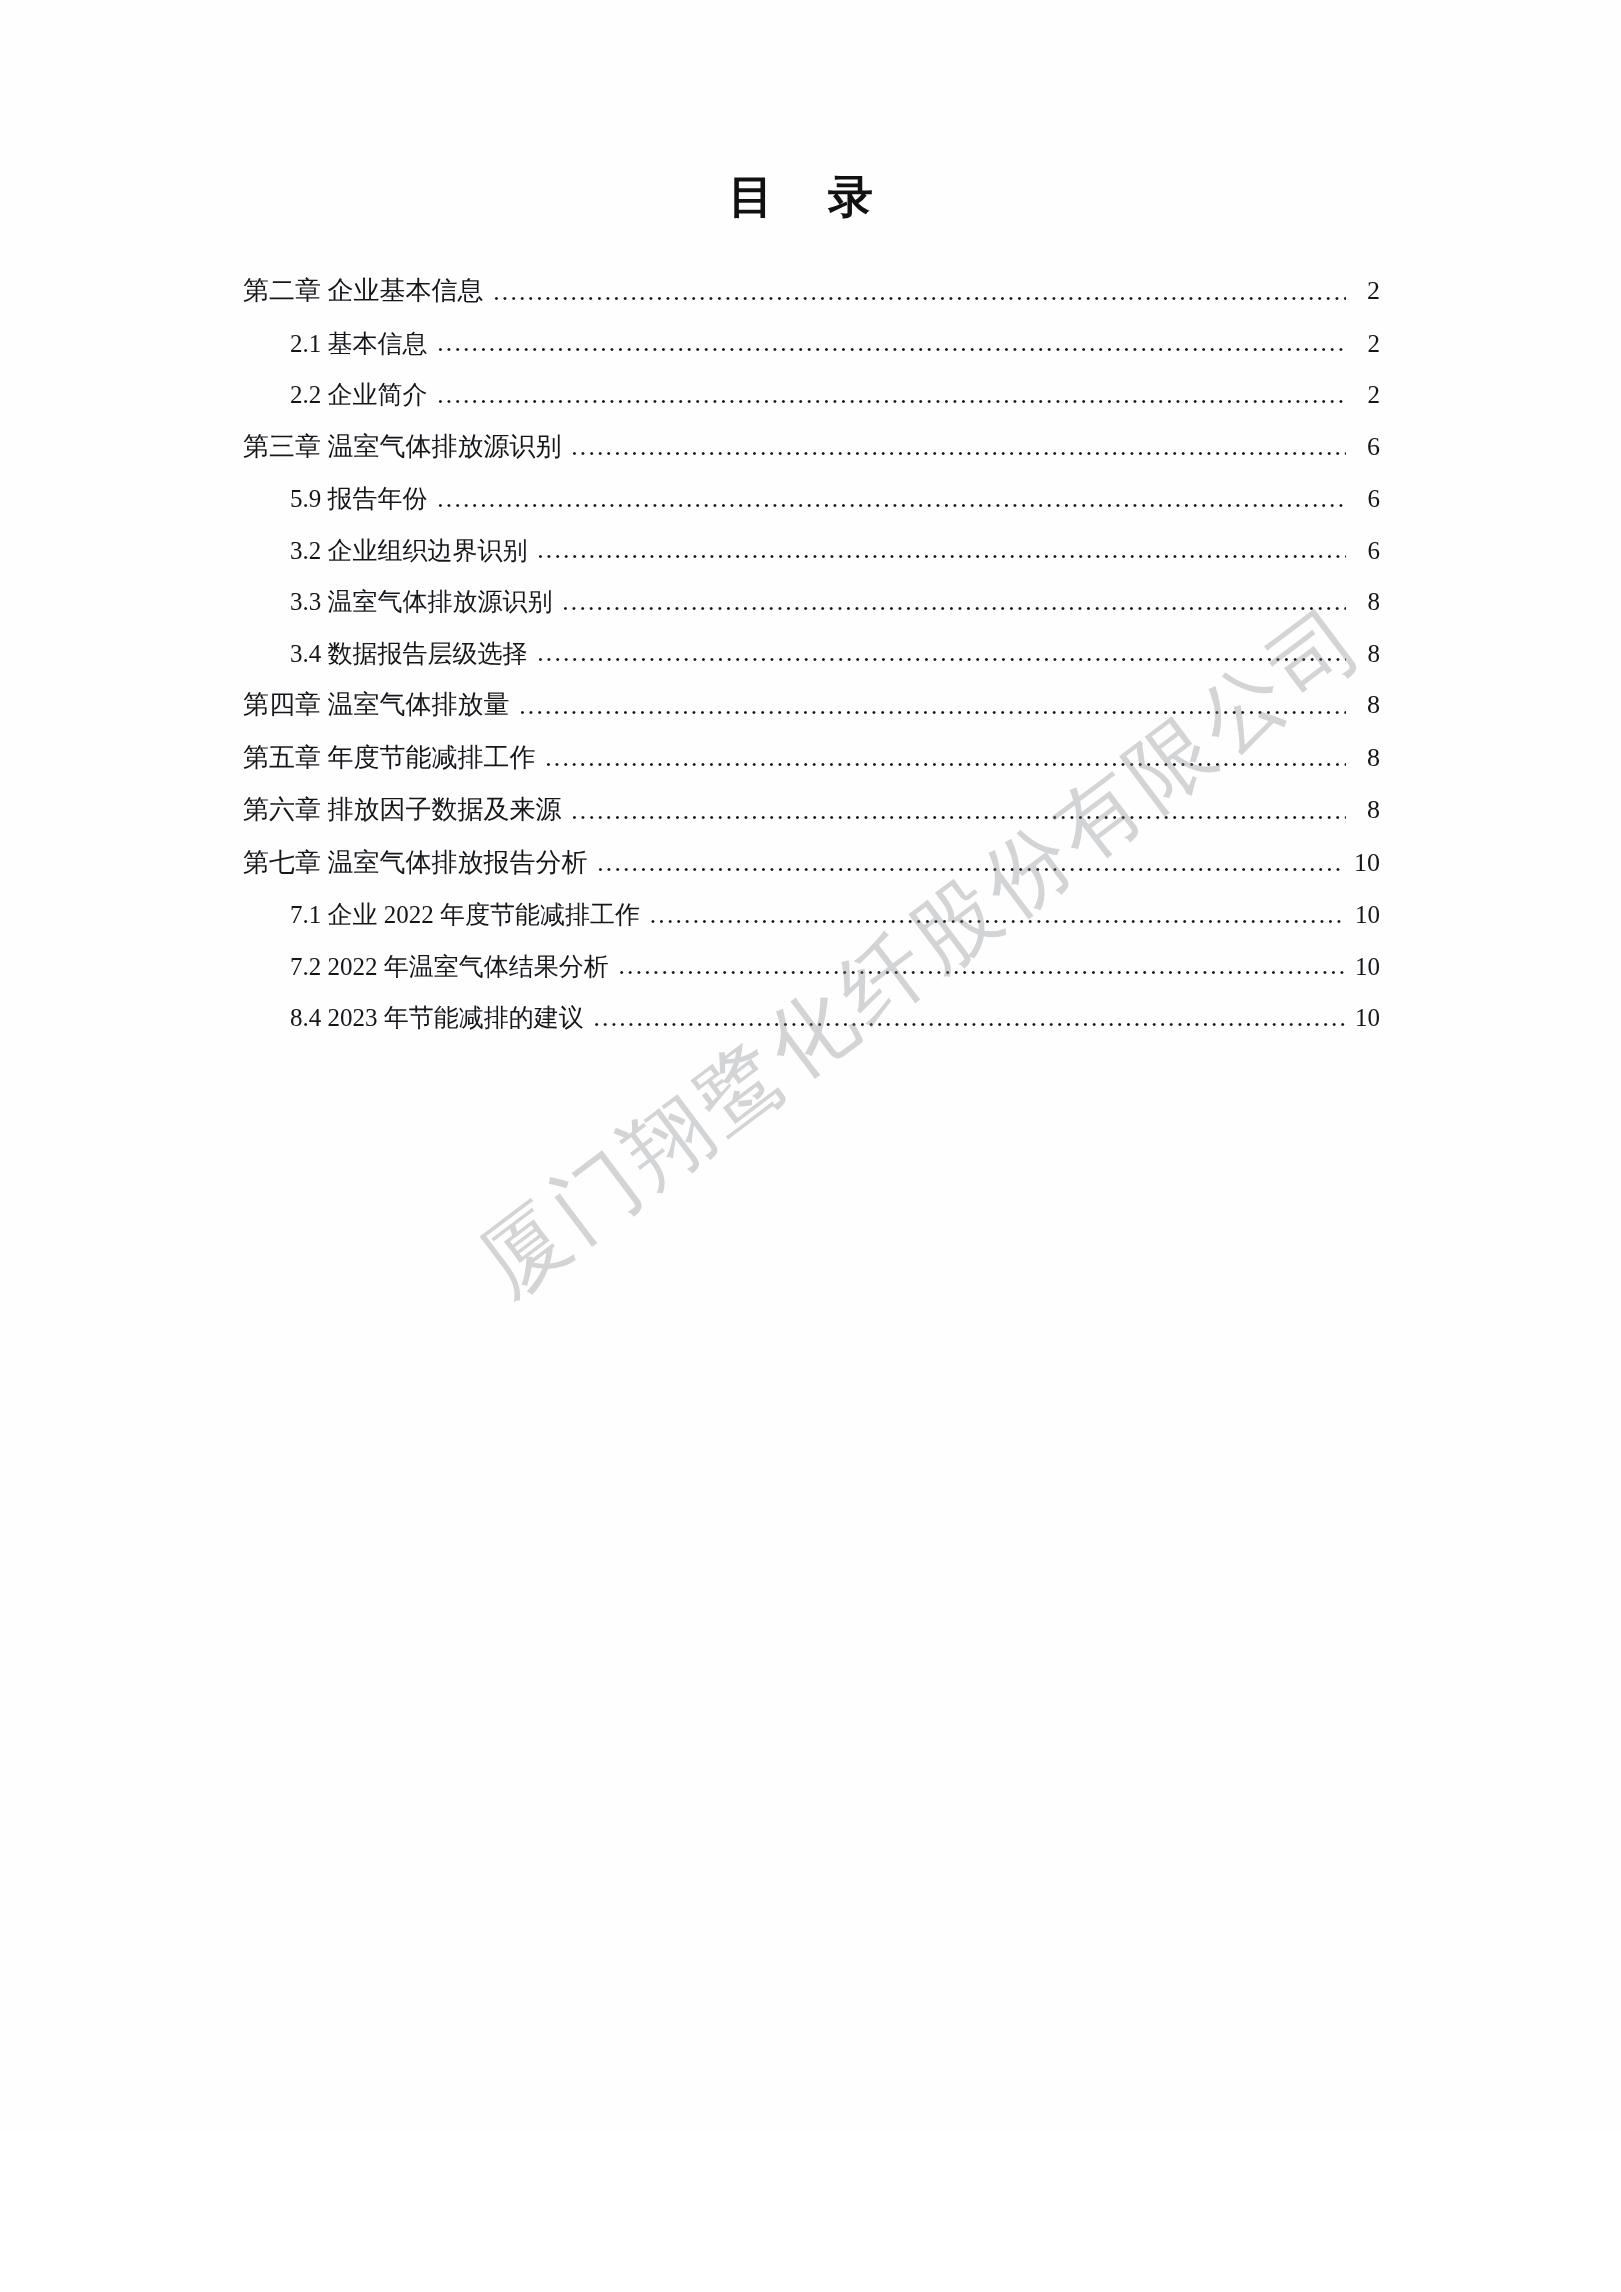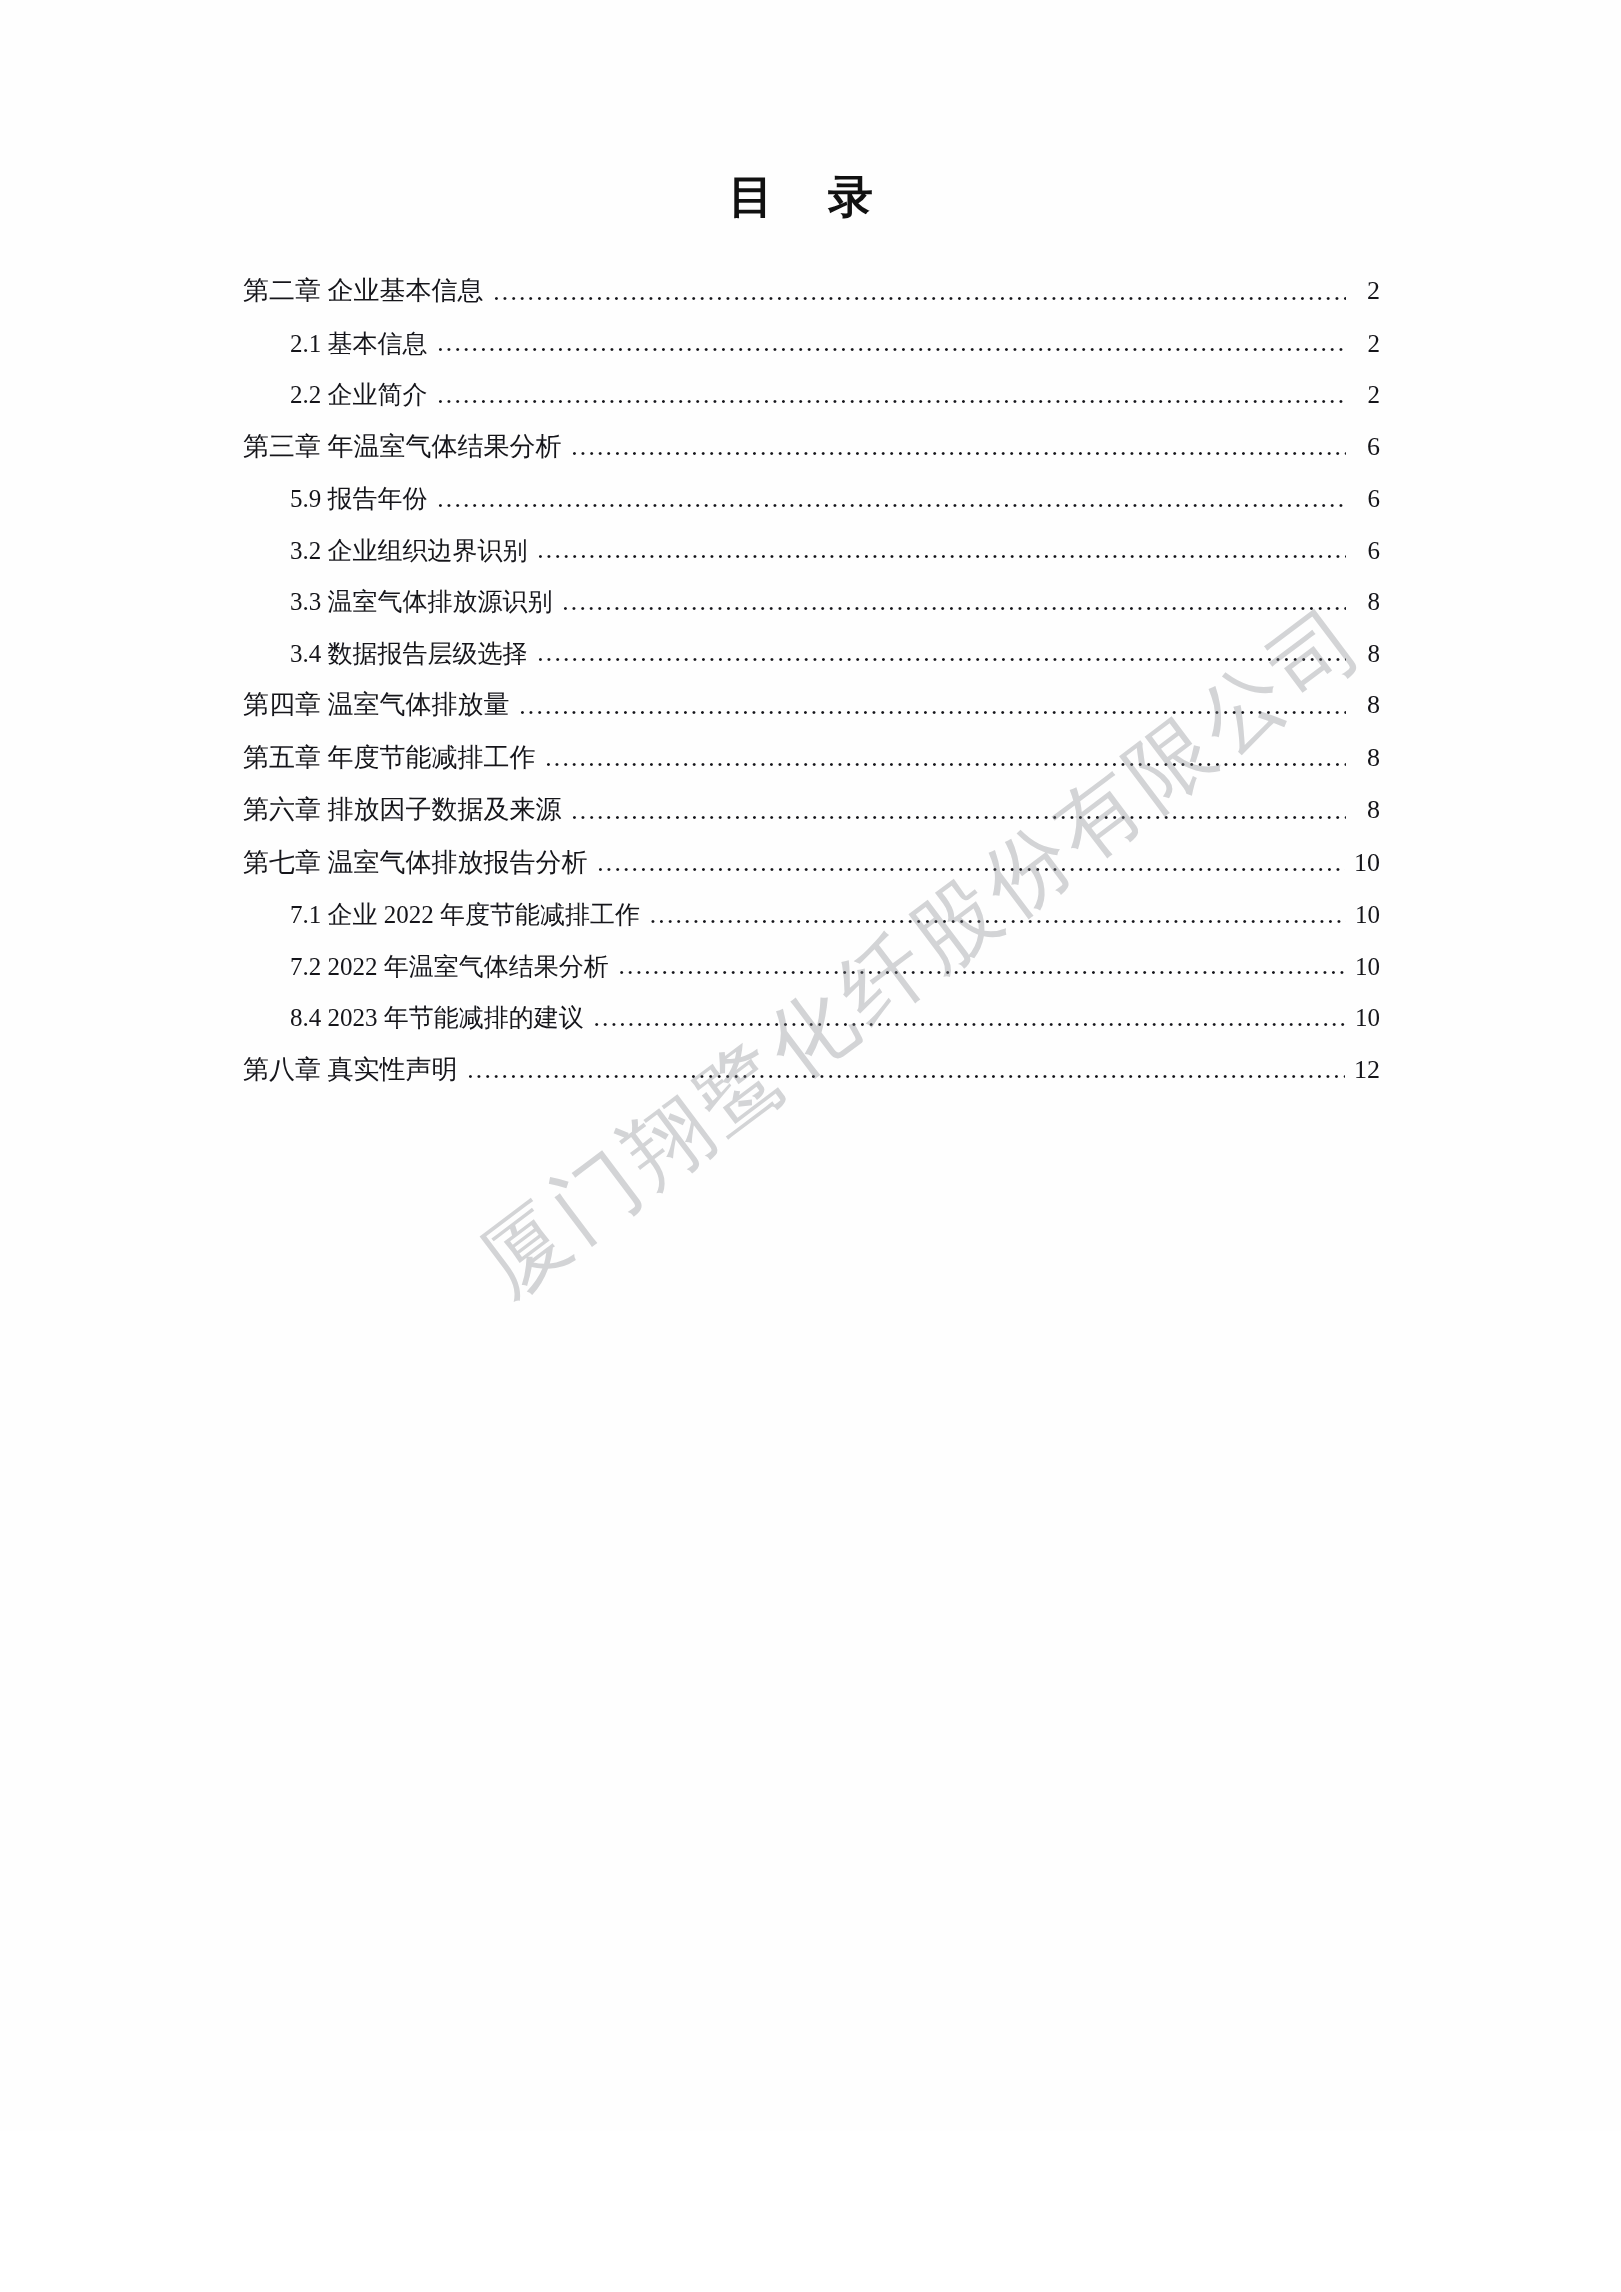--- a/index.html
+++ b/index.html
@@ -135,21 +135,21 @@
           <span class="toc-label">2.1 基本信息</span>
           <span class="toc-dots"></span>
           <span class="toc-page">2</span>
         </li>
         <li class="toc-row level-2">
           <span class="toc-label">2.2 企业简介</span>
           <span class="toc-dots"></span>
           <span class="toc-page">2</span>
         </li>
         <li class="toc-row">
-          <span class="toc-label">第三章 年温室气体结果分析</span>
+          <span class="toc-label">第三章 温室气体排放源识别</span>
           <span class="toc-dots"></span>
           <span class="toc-page">6</span>
         </li>
         <li class="toc-row level-2">
           <span class="toc-label">5.9 报告年份</span>
           <span class="toc-dots"></span>
           <span class="toc-page">6</span>
         </li>
         <li class="toc-row level-2">
           <span class="toc-label">3.2 企业组织边界识别</span>
@@ -193,25 +193,20 @@
         </li>
         <li class="toc-row level-2">
           <span class="toc-label">7.2 2022 年温室气体结果分析</span>
           <span class="toc-dots"></span>
           <span class="toc-page">10</span>
         </li>
         <li class="toc-row level-2">
           <span class="toc-label">8.4 2023 年节能减排的建议</span>
           <span class="toc-dots"></span>
           <span class="toc-page">10</span>
-        </li>
-        <li class="toc-row">
-          <span class="toc-label">第八章 真实性声明</span>
-          <span class="toc-dots"></span>
-          <span class="toc-page">12</span>
         </li>
       </ul>
   </div>
 
   <div class="watermark">
     <span>厦门翔鹭化纤股份有限公司</span>
   </div>
 
 </div>
 

